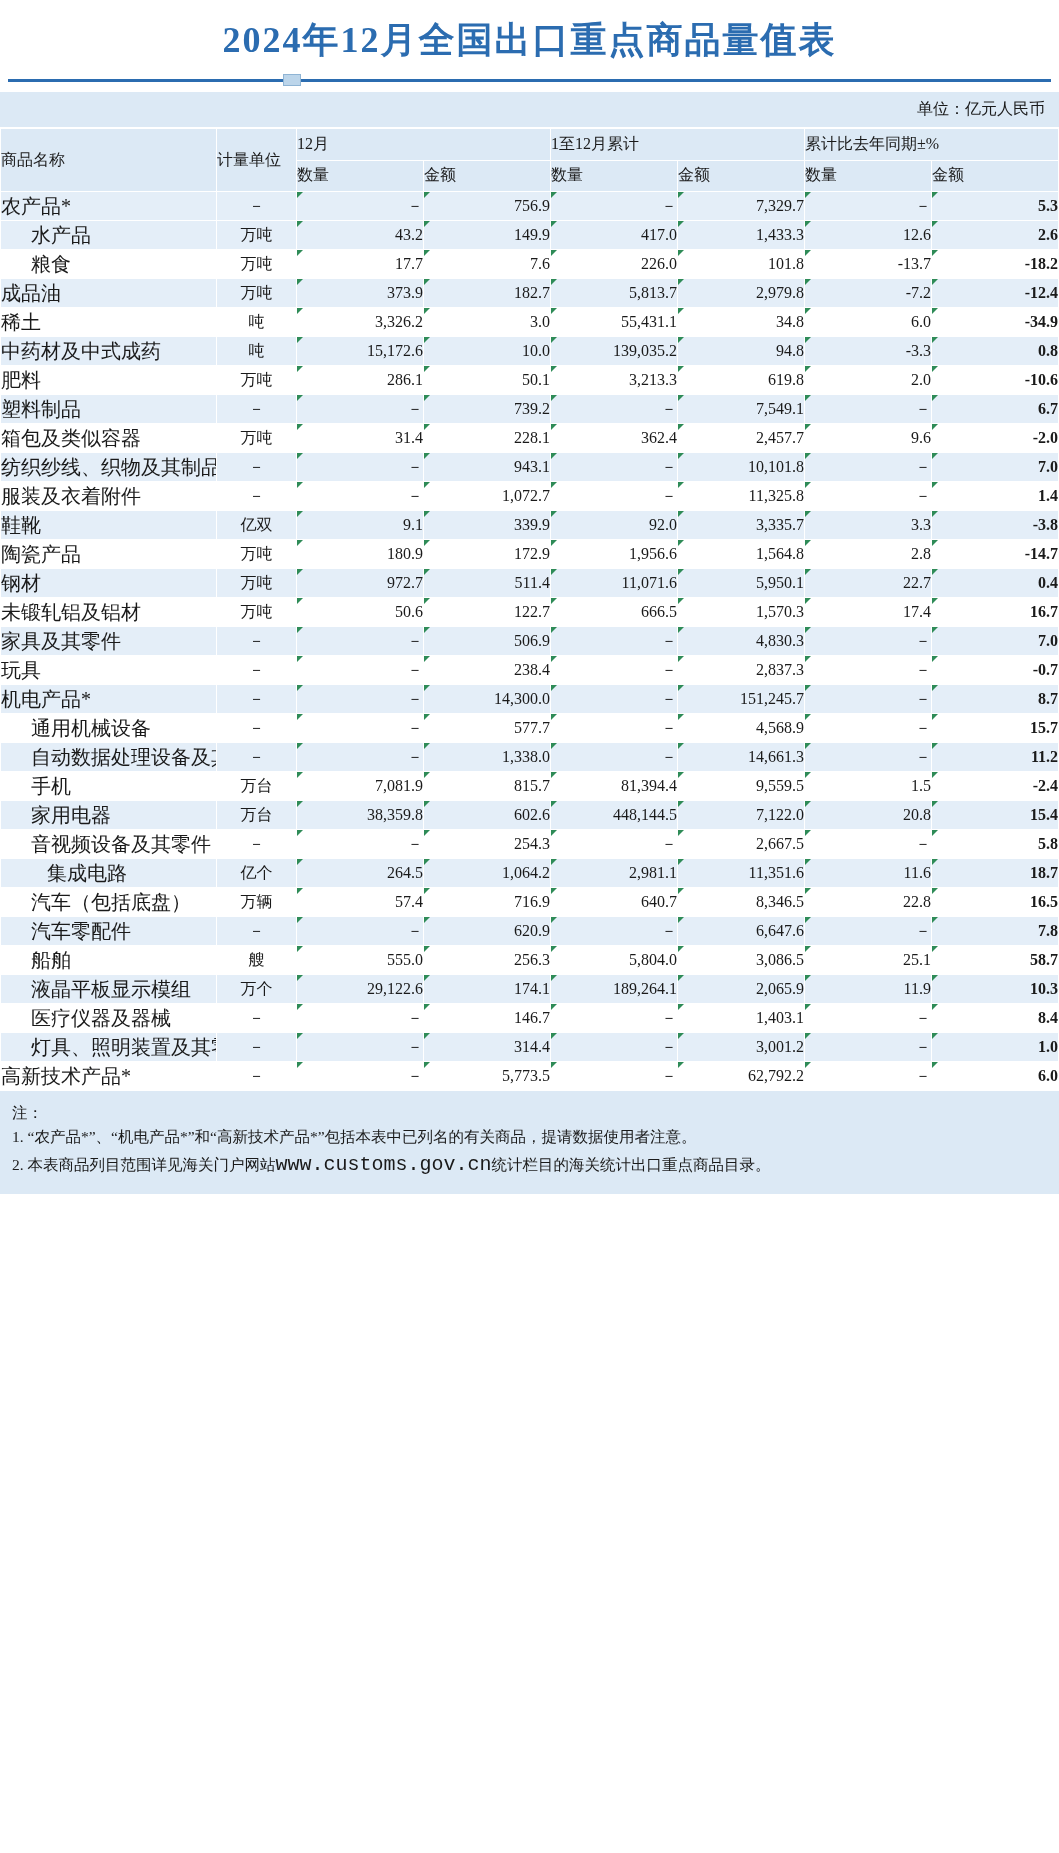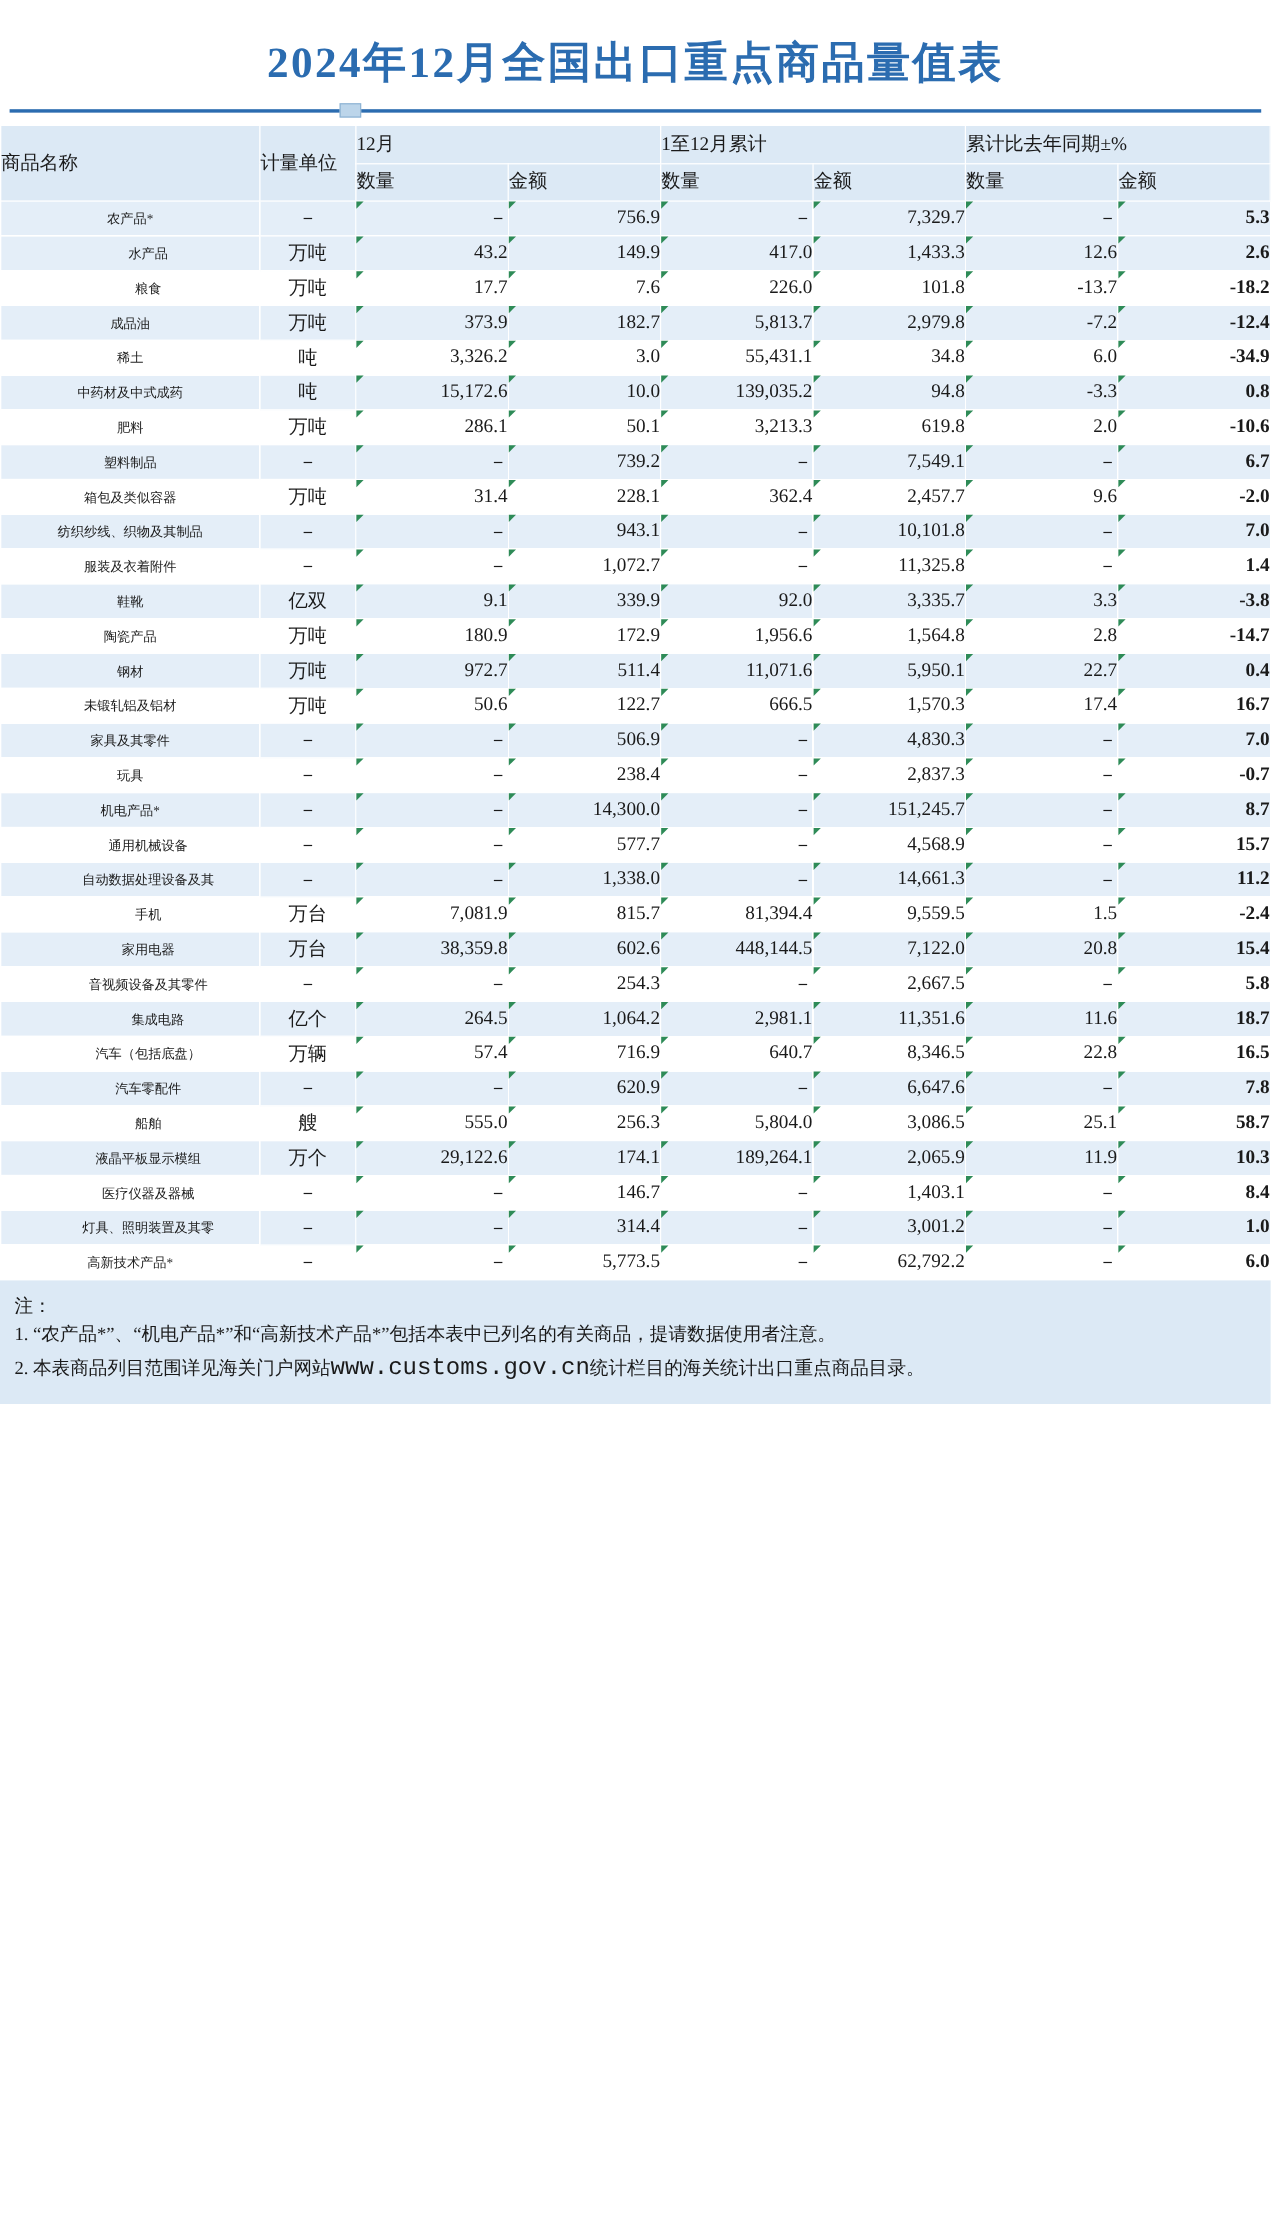--- a/index.html
+++ b/index.html
@@ -18,21 +18,21 @@
     padding: 0;
     background: #ffffff;
   }
   .title {
     text-align: center;
     font-family: "Liberation Serif", "DejaVu Serif", serif;
     font-size: 36px;
     font-weight: 700;
     color: #2b6cb0;
     letter-spacing: 2px;
-    padding: 28px 0 14px 0;
+    padding: 16px 0 14px 0;
     background: #ffffff;
   }
   .title-underline {
     height: 3px;
     background: #2b6cb0;
     margin: 0 8px 0 8px;
   }
   .unit-row {
     background: #dce9f5;
     text-align: right;
@@ -61,24 +61,24 @@
     font-weight: 400;
     font-size: 16px;
     color: #1a1a1a;
     text-align: left;
     height: 30px;
   }
   thead th.tall { height: 62px; font-family: Liberation Serif, serif; }
 
   td.name {
     padding: 6px 4px 6px 8px;
-    text-align: center;
+    text-align: left;
     white-space: nowrap;
     overflow: hidden;
-    font-size: 11px;
+    font-size: 20px;
     height: 28px;
   }
   td.unit {
     text-align: center;
     font-size: 16px;
   }
   td.num {
     text-align: right;
     padding-right: 10px;
     font-size: 16px;
@@ -131,20 +131,21 @@
 <body>
 
 <div class="page">
 
   <div class="title">2024年12月全国出口重点商品量值表</div>
   <div class="title-underline"></div>
   <div class="tiny-tab">
       <div class="tab"></div>
     </div>
 
+  <div class="unit-row">单位：亿元人民币</div>
 
   <table class="main">
     <colgroup>
       <col class="c-name">
         <col class="c-unit">
       <col class="c-num">
         <col class="c-num">
       <col class="c-num">
         <col class="c-num">
       <col class="c-num">

